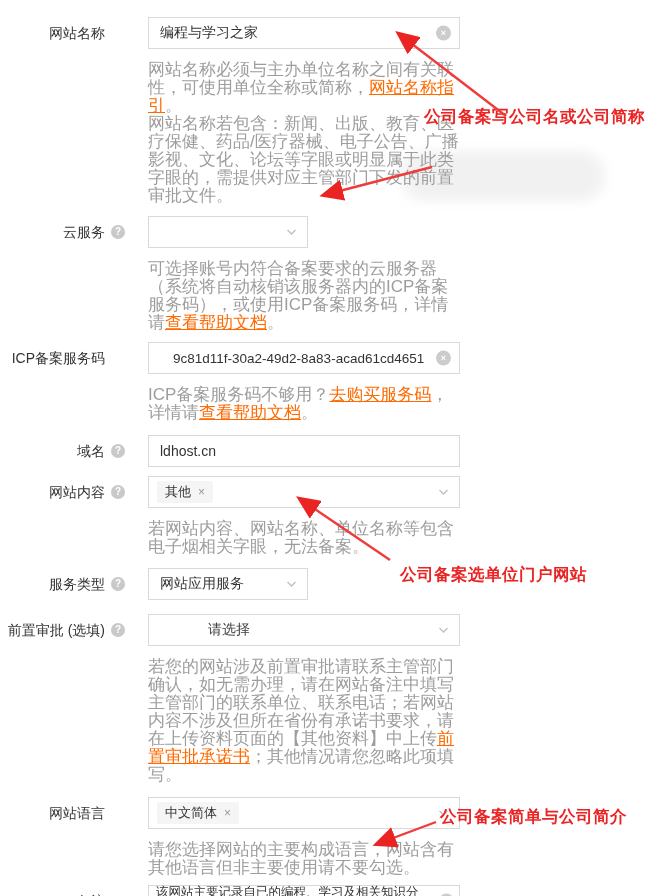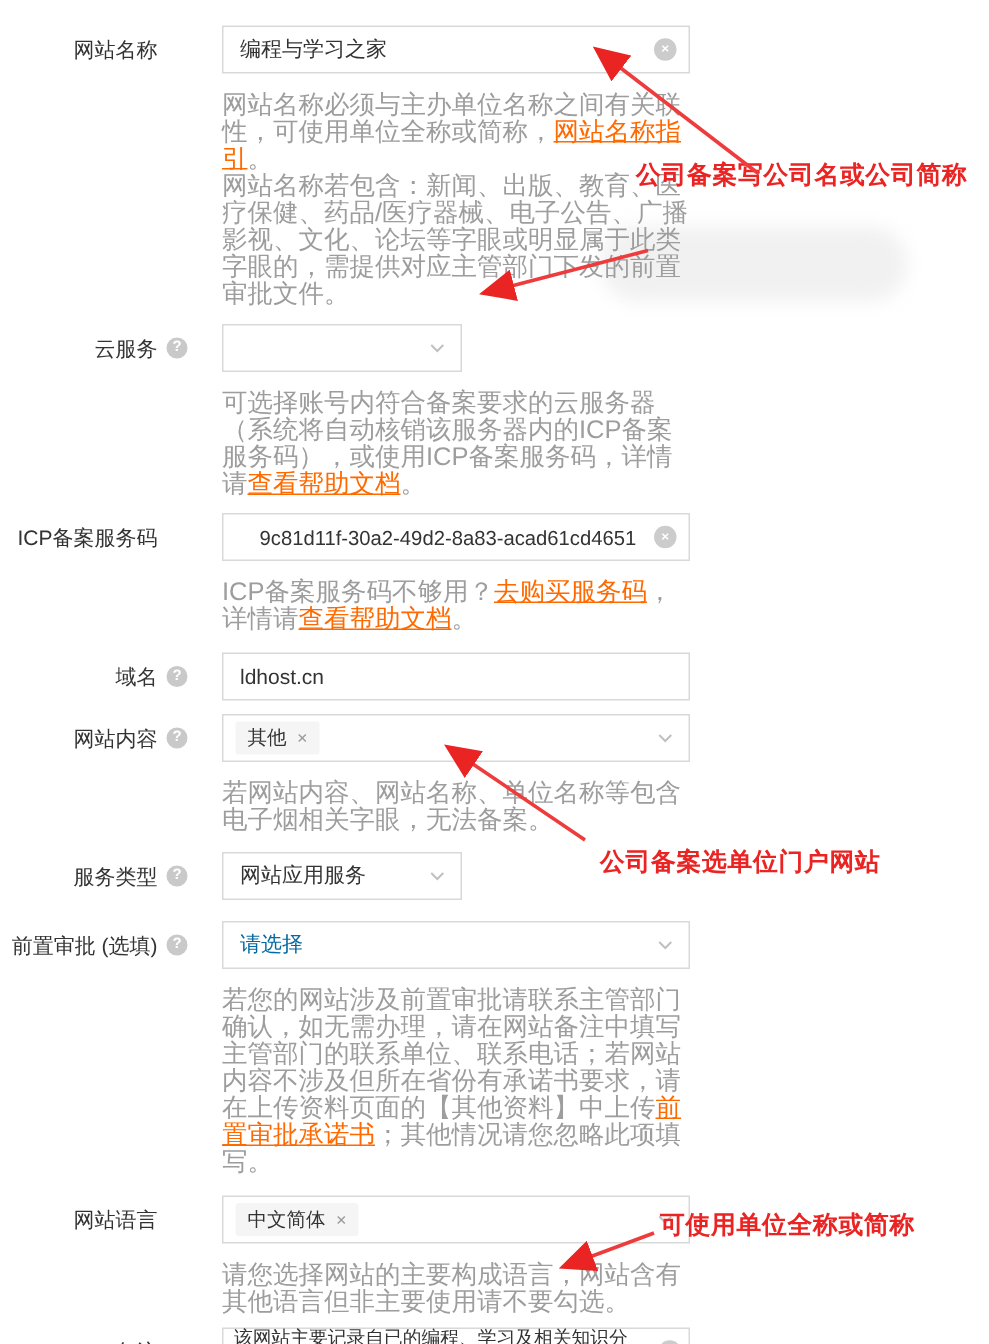--- a/index.html
+++ b/index.html
@@ -20,21 +20,21 @@
   }
   .field-col{margin-left:43px;width:312px;}
   .control{
     position:relative;box-sizing:border-box;height:32px;border:1px solid #d9d9d9;
     border-radius:0;background:#fff;display:flex;align-items:center;
     font-size:14px;color:#333;padding:0 26px 0 11px;width:312px;
   }
   .control.narrow{width:160px;}
   .control.code{font-size:13.5px;padding-left:24px;}
   .control.remark{font-size:12.5px;padding-left:7px;padding-right:22px;}
-  .placeholder{color:#0369a1;}
+  .placeholder{color:#404040;margin-left:48px;}
   .clear-btn{
     position:absolute;right:8px;top:50%;transform:translateY(-50%);
     width:15px;height:15px;border-radius:50%;background:#ccc;color:#fff;
     font-size:9px;line-height:15px;text-align:center;font-weight:bold;
   }
   .control.remark .clear-btn{right:5px;}
   .chevron{position:absolute;right:9px;top:50%;transform:translateY(-50%);display:flex;}
   .tag{
     display:inline-flex;align-items:center;background:#f5f5f5;border-radius:2px;
     padding:3px 8px;font-size:13px;color:#333;line-height:16px;margin-left:-3px;
@@ -198,21 +198,21 @@
         <span>该网站主要记录自已的编程、学习及相关知识分享。</span>
         <span class="clear-btn">×</span>
       </div>
     </div>
   </div>
 
 </div>
 
 <div class="annot annot-1">公司备案写公司名或公司简称</div>
 <div class="annot annot-2">公司备案选单位门户网站</div>
-<div class="annot annot-3">可使用单位全称或简称</div>
+<div class="annot annot-3">公司备案简单与公司简介</div>
 
 <svg class="overlay-svg" viewBox="0 0 659 896">
   <defs>
     <marker id="ah" markerWidth="10" markerHeight="9" refX="8" refY="4.5" orient="auto">
       <path d="M0 0 L10 4.5 L0 9 z" fill="#ea2323"></path>
     </marker>
   </defs>
   <line x1="506" y1="116" x2="399" y2="34" stroke="#ee3b3b" stroke-width="2.4" marker-end="url(#ah)"></line>
   <line x1="432" y1="167" x2="324" y2="195" stroke="#ee3b3b" stroke-width="2.4" marker-end="url(#ah)"></line>
   <line x1="390" y1="560" x2="300" y2="499" stroke="#ee3b3b" stroke-width="2.4" marker-end="url(#ah)"></line>

